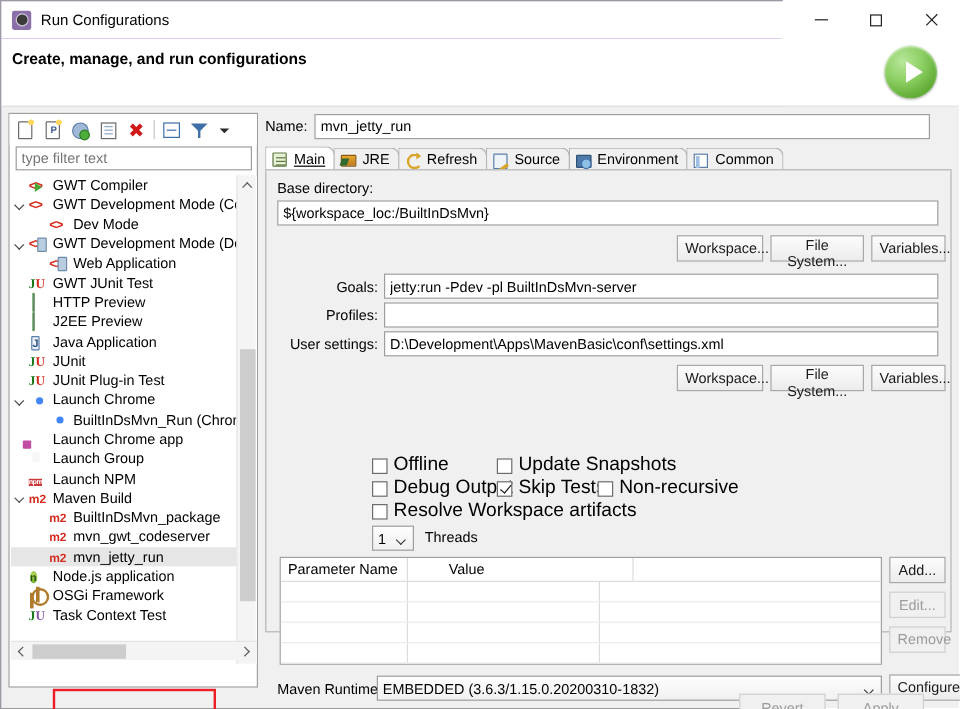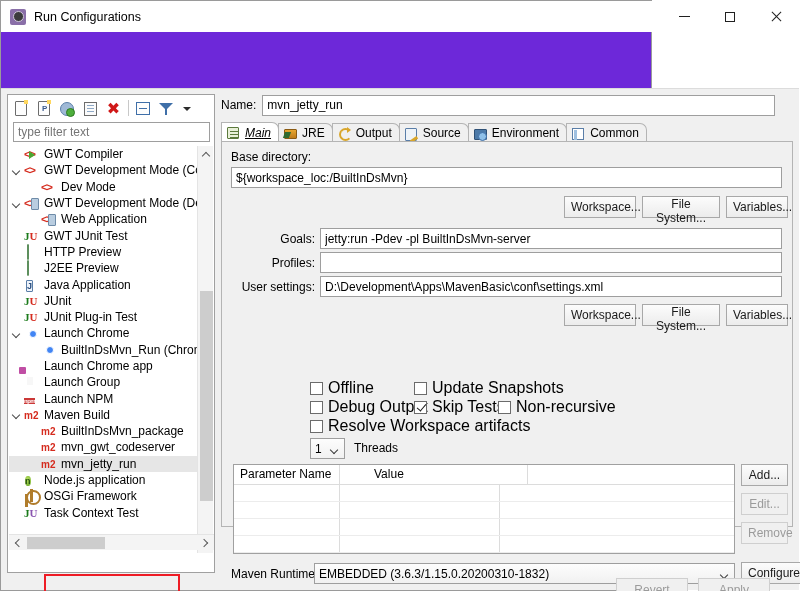--- a/index.html
+++ b/index.html
@@ -382,21 +382,21 @@
   .tab {
     height: 19px; display: flex; align-items: center; gap: 4px;
     padding: 0 7px 0 5px;
     background: #f0f0f0;
     border: 1px solid #b4b4b4; border-bottom: none;
     border-radius: 0 7px 0 0;
     font-size: 12px; color: #000;
     margin-right: -1px;
   }
   .tab.active {
-    background: #ffffff; height: 20px; font-style: italic;
+    background: #ffffff; height: 20px;
   }
   .tab.active .tab-label { font-weight: normal; text-decoration: underline; }
   .tab-ico { width: 14px; height: 13px; position: relative; }
   .ti-main {
     background: #e8f0d8; border: 1px solid #5c7a3c; border-radius: 1px;
     width: 12px; height: 12px; margin-top: 1px;
   }
   .ti-main::after {
     content: ""; position: absolute; left: 2px; top: 3px; width: 8px; height: 1px;
     background: #5c7a3c; box-shadow: 0 3px 0 #5c7a3c, 0 6px 0 #5c7a3c;
@@ -534,20 +534,24 @@
         </div>
       <div class="win-btn win-max">
           <i></i>
         </div>
       <div class="win-btn win-close">
           <i></i>
         </div>
     </div>
   </div>
 
+  <div class="header">
+    <div class="header-title">Create, manage, and run configurations</div>
+    <div class="run-big"></div>
+  </div>
   <div class="header-sep"></div>
 
   <div class="body">
 
     <div class="left-panel">
 
       <div class="tree-toolbar">
         <div class="tbi">
             <div class="ic-page"></div>
           </div>
@@ -714,21 +718,21 @@
           <div class="tab">
             <span class="tab-ico">
               <span class="ti-jre" style="position:absolute;"></span>
             </span>
             <span class="tab-label">JRE</span>
           </div>
           <div class="tab">
             <span class="tab-ico">
               <span class="ti-refresh" style="position:absolute;"></span>
             </span>
-            <span class="tab-label">Output</span>
+            <span class="tab-label">Refresh</span>
           </div>
           <div class="tab">
             <span class="tab-ico">
               <span class="ti-source" style="position:absolute;"></span>
             </span>
             <span class="tab-label">Source</span>
           </div>
           <div class="tab">
             <span class="tab-ico">
               <span class="ti-env" style="position:absolute;"></span>

